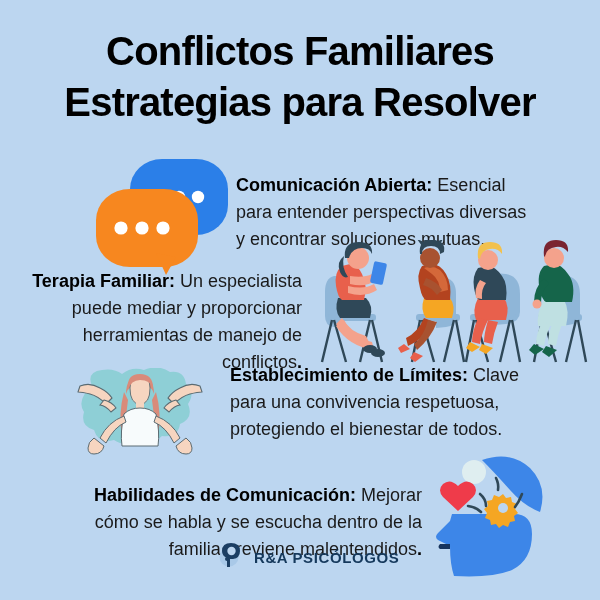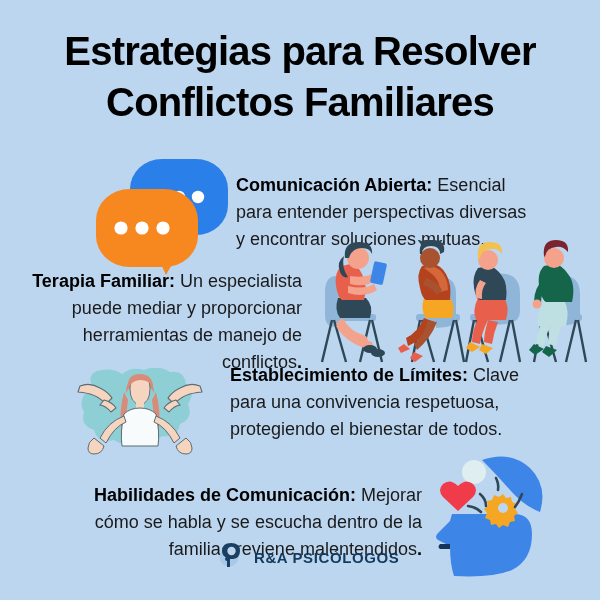--- a/index.html
+++ b/index.html
@@ -77,22 +77,22 @@
   .ill-group   { left: 312px; top: 240px; }
   .ill-limits  { left: 64px;  top: 368px; }
   .ill-head    { left: 424px; top: 452px; }
 </style>
 </head>
 <body>
 
 <div id="canvas">
 
   <div class="title">
+    <span class="tline">Conflictos Familiares</span>
     <span class="tline">Estrategias para Resolver</span>
-    <span class="tline">Conflictos Familiares</span>
   </div>
 
   <div class="ill ill-bubbles">
     <svg width="136" height="118" viewBox="0 0 136 118">
 
       <g>
         <path d="M68 2 h34 a32 30 0 0 1 32 30 v16 a32 30 0 0 1 -32 30 h-34 a32 30 0 0 1 -32 -30 v-16 a32 30 0 0 1 32 -30 z" fill="#2b7fe8"></path>
         <path d="M66 74 l16 2 l-4 20 z" fill="#2b7fe8"></path>
         <circle cx="66" cy="40" r="6.2" fill="#ffffff"></circle>
         <circle cx="85" cy="40" r="6.2" fill="#ffffff"></circle>

